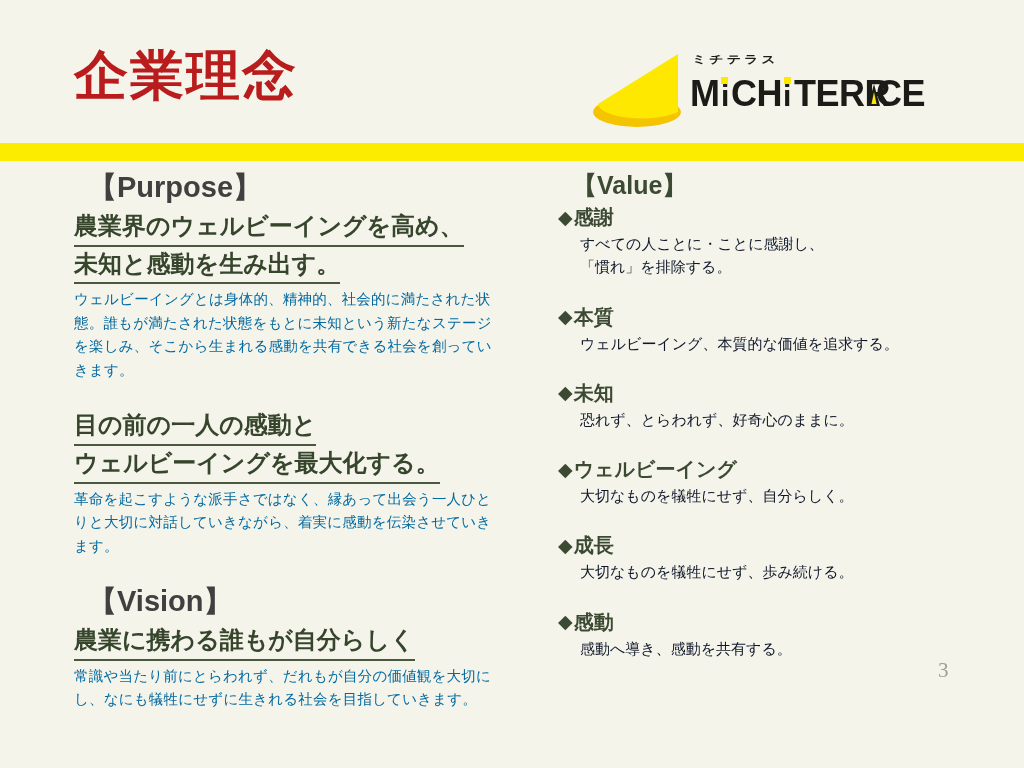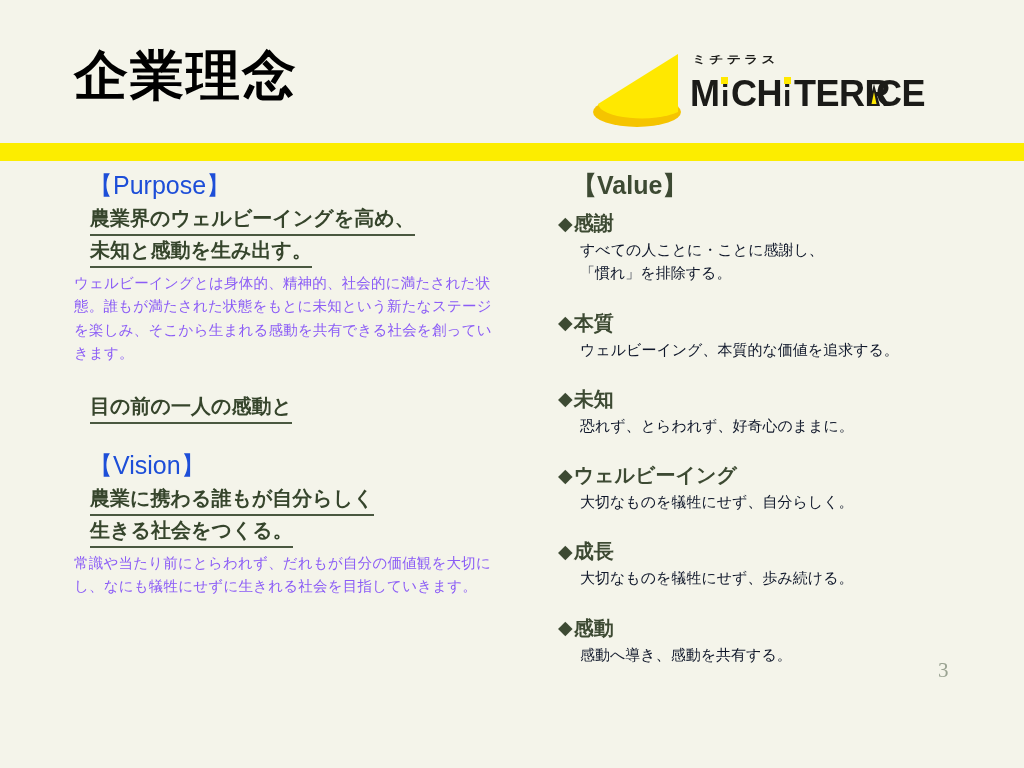--- a/index.html
+++ b/index.html
@@ -29,21 +29,21 @@
     width: 1024px;
     height: 143px;
   }
   .slide-title {
     position: absolute;
     left: 74px;
     top: 48px;
     font-size: 54px;
     font-weight: 700;
     letter-spacing: 2px;
-    color: #000000;
+    color: #b91c1c;
     line-height: 1;
     white-space: nowrap;
   }
 
   
   .logo {
     position: absolute;
     left: 590px;
     top: 48px;
     width: 340px;
@@ -104,57 +104,56 @@
   .col-right {
     position: absolute;
     left: 558px;
     top: 170px;
     width: 420px;
   }
 
   
   .block { margin-bottom: 24px; }
   .block-label {
-    font-size: 25px;
-    font-weight: 400;
-    color: #1d4ed8;
+    font-size: 29px;
+    font-weight: 700;
+    color: #404040;
     line-height: 1.2;
     padding-left: 14px;
     margin-bottom: 4px;
     white-space: nowrap;
   }
   .headline {
-    font-size: 20px;
+    font-size: 24px;
     font-weight: 700;
     color: #36452c;
     line-height: 1.45;
     margin-bottom: 4px;
-    margin-left: 16px;
   }
   .headline span {
     display: inline-block;
     border-bottom: 2px solid #4a5840;
     padding-bottom: 1px;
   }
   .body-text {
     font-size: 14.5px;
     font-weight: 400;
-    color: #8b5cf6;
+    color: #0369a1;
     line-height: 1.62;
     letter-spacing: 0.2px;
   }
 
   
   .value-label {
     font-size: 25px;
     font-weight: 700;
     color: #3d4a33;
     line-height: 1.2;
     padding-left: 14px;
-    margin-bottom: 10px;
+    margin-bottom: 4px;
     white-space: nowrap;
   }
   .value-item { margin-bottom: 25px; }
   .value-head {
     font-size: 20px;
     font-weight: 700;
     color: #3d4a33;
     line-height: 1.3;
     display: flex;
     align-items: center;
@@ -230,28 +229,29 @@
       <div class="headline">
         <span>農業界のウェルビーイングを高め、</span><br>
         <span>未知と感動を生み出す。</span>
       </div>
       <div class="body-text">ウェルビーイングとは身体的、精神的、社会的に満たされた状態。誰もが満たされた状態をもとに未知という新たなステージを楽しみ、そこから生まれる感動を共有できる社会を創っていきます。</div>
     </div>
 
     <div class="block" style="margin-top:26px;">
       <div class="headline">
         <span>目の前の一人の感動と</span><br>
-      </div>
+        <span>ウェルビーイングを最大化する。</span>
+      </div>
+      <div class="body-text">革命を起こすような派手さではなく、縁あって出会う一人ひとりと大切に対話していきながら、着実に感動を伝染させていきます。</div>
     </div>
 
     <div class="block" style="margin-top:26px;">
       <div class="block-label">【Vision】</div>
       <div class="headline">
         <span>農業に携わる誰もが自分らしく</span><br>
-        <span>生きる社会をつくる。</span>
       </div>
       <div class="body-text">常識や当たり前にとらわれず、だれもが自分の価値観を大切にし、なにも犠牲にせずに生きれる社会を目指していきます。</div>
     </div>
 
   </div>
 
   <div class="col-right">
 
     <div class="value-label">【Value】</div>
 

